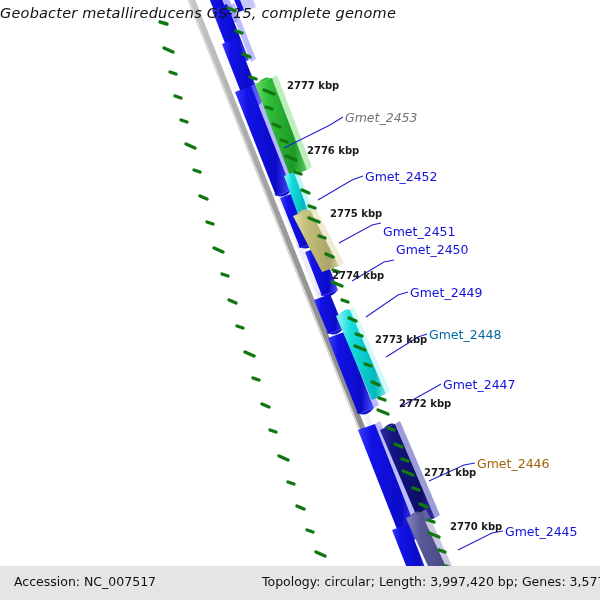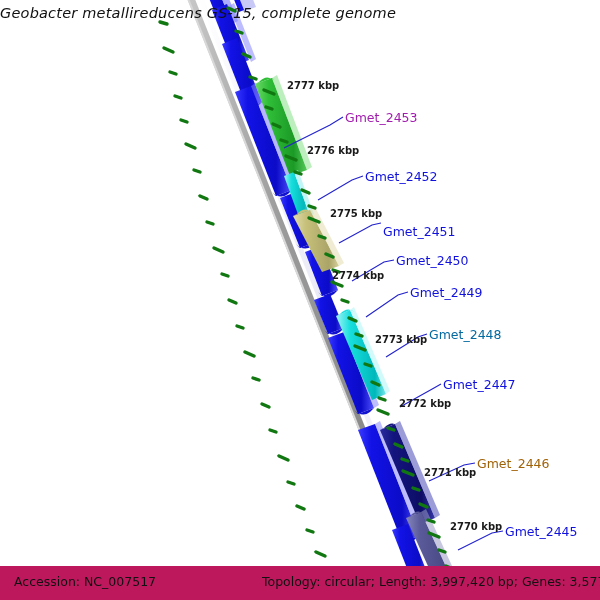--- a/index.html
+++ b/index.html
@@ -24,21 +24,21 @@
     font-family:"DejaVu Sans","Liberation Sans",sans-serif;
   }
   .gene-label{
     position:absolute;font-size:12.5px;color:#1111dd;
     white-space:nowrap;z-index:35;
     font-family:"DejaVu Sans","Liberation Sans",sans-serif;
   }
 
   .statusbar{
     position:absolute;left:0;bottom:0;width:600px;height:34px;
-    background:#be185d;z-index:60;
+    background:#e5e5e5;z-index:60;
   }
   .status-left{
     position:absolute;left:14px;top:8px;font-size:12.5px;color:#111111;
     white-space:nowrap;
   }
   .status-right{
     position:absolute;left:262px;top:8px;font-size:12.5px;color:#111111;
     white-space:nowrap;
   }
 </style>
@@ -291,24 +291,24 @@
       <div class="tick-label" style="left: 307px; top: 145px;">2776 kbp</div>
       <div class="tick-label" style="left: 330px; top: 208px;">2775 kbp</div>
       <div class="tick-label" style="left: 332px; top: 270px;">2774 kbp</div>
       <div class="tick-label" style="left: 375px; top: 334px;">2773 kbp</div>
       <div class="tick-label" style="left: 399px; top: 398px;">2772 kbp</div>
       <div class="tick-label" style="left: 424px; top: 459px; margin-top: 8px;">2771 kbp</div>
       <div class="tick-label" style="left: 450px; top: 521px;">2770 kbp</div>
     </div>
 
   <div id="gene-labels">
-      <div class="gene-label" style="left: 345px; top: 110px; color: #a21caf;">Gmet_2453</div>
+      <div class="gene-label" style="left: 345px; top: 110px; color: #737373; font-style: italic;">Gmet_2453</div>
       <div class="gene-label" style="left: 365px; top: 169px; color: rgb(17, 17, 221);">Gmet_2452</div>
       <div class="gene-label" style="left: 383px; top: 216px; color: rgb(17, 17, 221); margin-top: 8px;">Gmet_2451</div>
-      <div class="gene-label" style="left: 396px; top: 253px; color: rgb(17, 17, 221);">Gmet_2450</div>
+      <div class="gene-label" style="left: 396px; top: 242px; color: rgb(17, 17, 221);">Gmet_2450</div>
       <div class="gene-label" style="left: 410px; top: 285px; color: rgb(17, 17, 221);">Gmet_2449</div>
       <div class="gene-label" style="left: 429px; top: 327px; color: #0369a1;">Gmet_2448</div>
       <div class="gene-label" style="left: 443px; top: 377px; color: rgb(17, 17, 221);">Gmet_2447</div>
       <div class="gene-label" style="left: 477px; top: 456px; color: #a16207;">Gmet_2446</div>
       <div class="gene-label" style="left: 505px; top: 524px; color: rgb(17, 17, 221);">Gmet_2445</div>
     </div>
 
   <div class="statusbar">
     <div class="status-left">Accession: NC_007517</div>
     <div class="status-right">Topology: circular; Length: 3,997,420 bp; Genes: 3,577</div>

